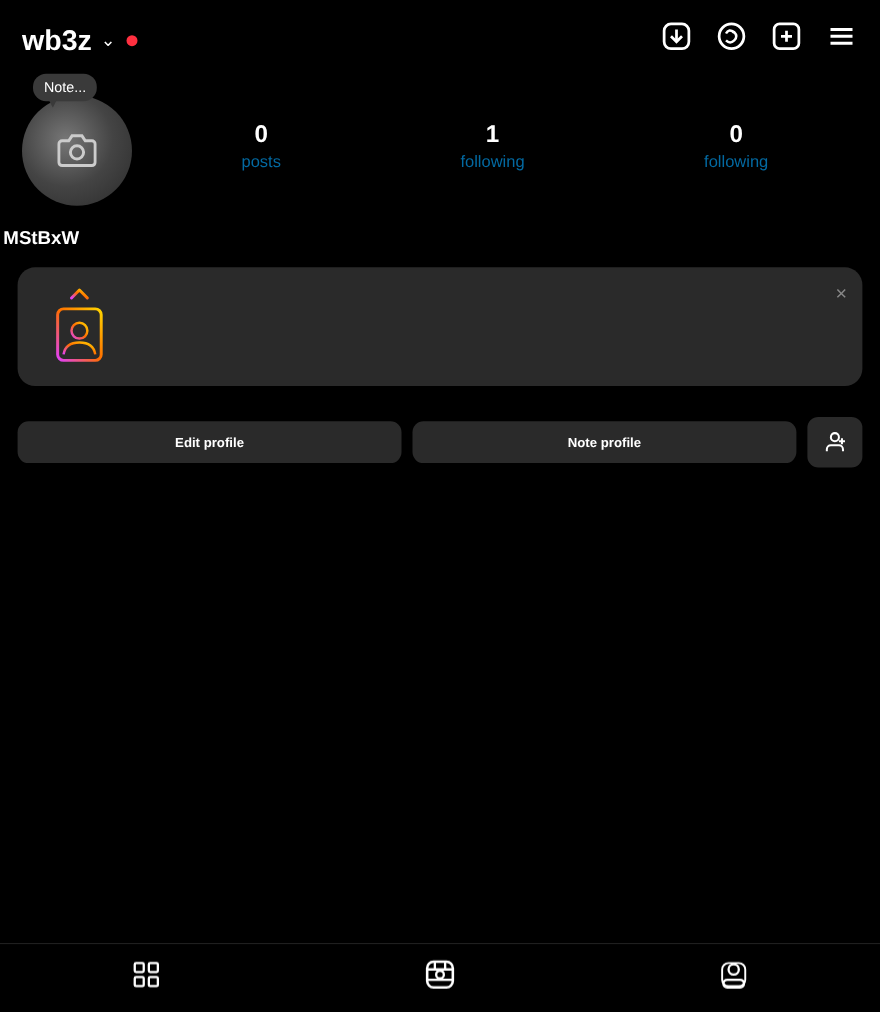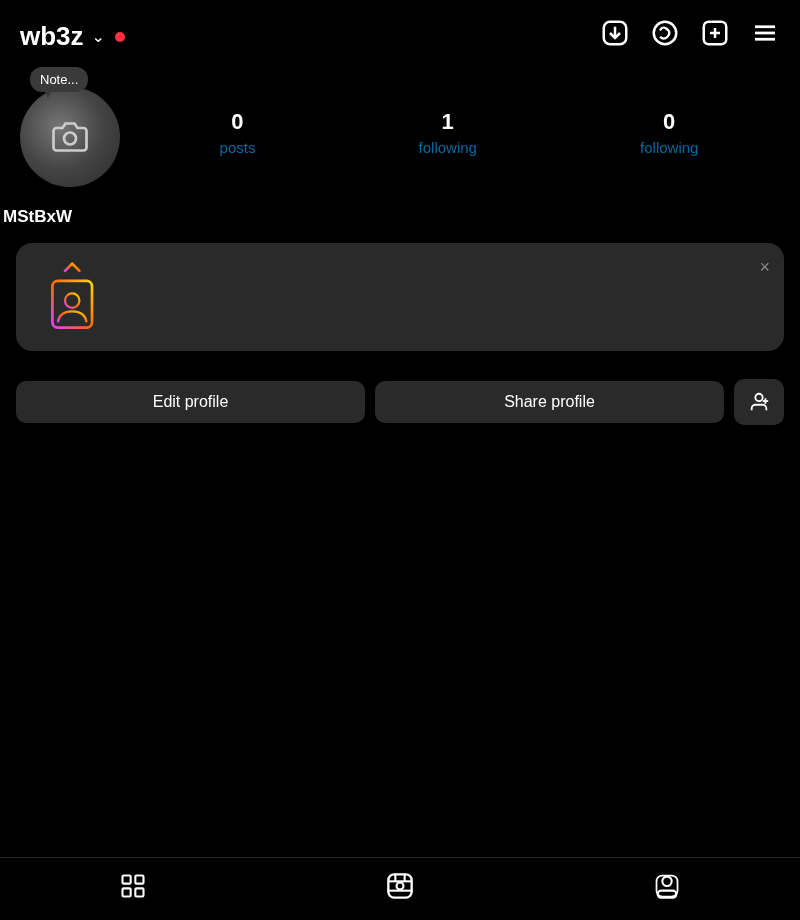--- a/index.html
+++ b/index.html
@@ -208,22 +208,22 @@
       gap: 10px;
       align-items: center;
     }
     .btn-edit, .btn-share {
       flex: 1;
       background: #2a2a2a;
       color: #fff;
       border: none;
       border-radius: 10px;
       padding: 12px 0;
-      font-size: 16px;
-      font-weight: 400;
+      font-size: 12px;
+      font-weight: 700;
       cursor: pointer;
       text-align: center;
     }
     .btn-add-person {
       background: #2a2a2a;
       color: #fff;
       border: none;
       border-radius: 10px;
       padding: 12px 14px;
       font-size: 18px;
@@ -358,21 +358,21 @@
 
       <line x1="38" y1="18" x2="38" y2="4" stroke="url(#cardGrad)" stroke-width="3"></line>
       <polyline points="30,11 38,3 46,11" fill="none" stroke="url(#cardGrad)" stroke-width="3" stroke-linejoin="round" stroke-linecap="round"></polyline>
     </svg>
   </div>
   <button class="close-btn">×</button>
 </div>
 
 <div class="action-buttons">
   <button class="btn-edit">Edit profile</button>
-  <button class="btn-share">Share profile</button>
+  <button class="btn-share">Note profile</button>
   <button class="btn-add-person">
     <svg width="22" height="22" viewBox="0 0 24 24" stroke="#fff" fill="none" stroke-width="2">
       <path d="M20 21v-2a4 4 0 0 0-4-4H8a4 4 0 0 0-4 4v2"></path>
       <circle cx="12" cy="7" r="4"></circle>
       <line x1="19" y1="8" x2="19" y2="14"></line>
       <line x1="16" y1="11" x2="22" y2="11"></line>
     </svg>
   </button>
 </div>
 

